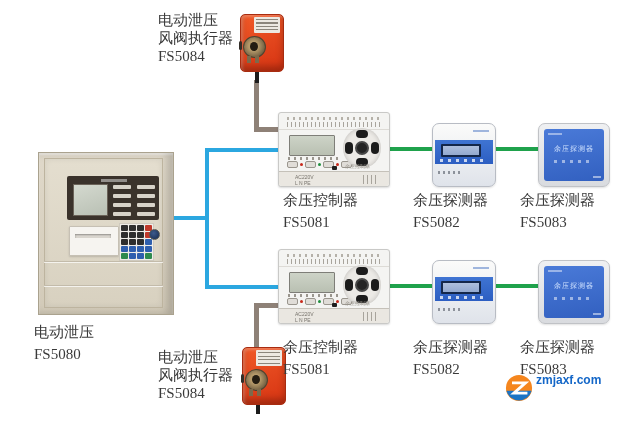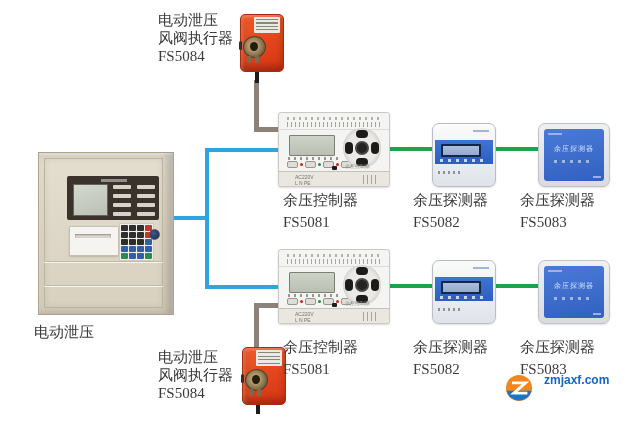--- a/index.html
+++ b/index.html
@@ -112,21 +112,21 @@
   .detp-title{position:absolute;left:0;right:0;top:15px;text-align:center;font-size:7px;letter-spacing:1px;
          color:#d0e2ff;font-family:"Liberation Sans","DejaVu Sans",sans-serif;}
   .detp-row{position:absolute;left:10px;top:31px;width:40px;height:3px;
          background:repeating-linear-gradient(90deg,rgba(255,255,255,.5) 0 3px,transparent 3px 8px);}
   .detp-br{position:absolute;right:3px;bottom:3px;width:8px;height:2px;background:rgba(255,255,255,.5);}
   
   .logo{position:absolute;left:505px;top:374px;display:flex;align-items:flex-start;gap:3px;z-index:3;}
   .logo-icon{width:28px;height:28px;}
   .logo-text{display:flex;flex-direction:column;font-family:"Liberation Sans","DejaVu Sans",sans-serif;}
   .logo-company{font-size:16px;font-weight:bold;color:#1a1a1a;line-height:18px;letter-spacing:1px;}
-  .logo-site{font-size:12px;font-weight:bold;color:#1467c8;line-height:13px;margin-left:8px;}
+  .logo-site{font-size:12px;font-weight:bold;color:#1467c8;line-height:13px;}
 </style>
 </head>
 <body>
 
 <div class="stage">
 
   <div class="legend">
   </div>
 
   <div class="line c-net" style="left:172px;top:216px;width:36px;height:4px;"></div>
@@ -187,20 +187,21 @@
         <span class="k-b"></span>
       <span class="k-g"></span>
         <span class="k-b"></span>
         <span class="k-b"></span>
         <span class="k-g"></span>
     </div>
     <div class="panel-lock"></div>
   </div>
   <div class="dev-label" style="left:34px;top:321px;width:140px;">
     <div>电动泄压</div>
+    <div>FS5080</div>
   </div>
 
   <div class="actuator" style="left:240px;top:14px;">
     <div class="act-body"></div>
     <div class="act-plate">
         <div class="act-plate-lines"></div>
       </div>
     <div class="act-shaft">
         <div class="act-hole"></div>
       </div>

